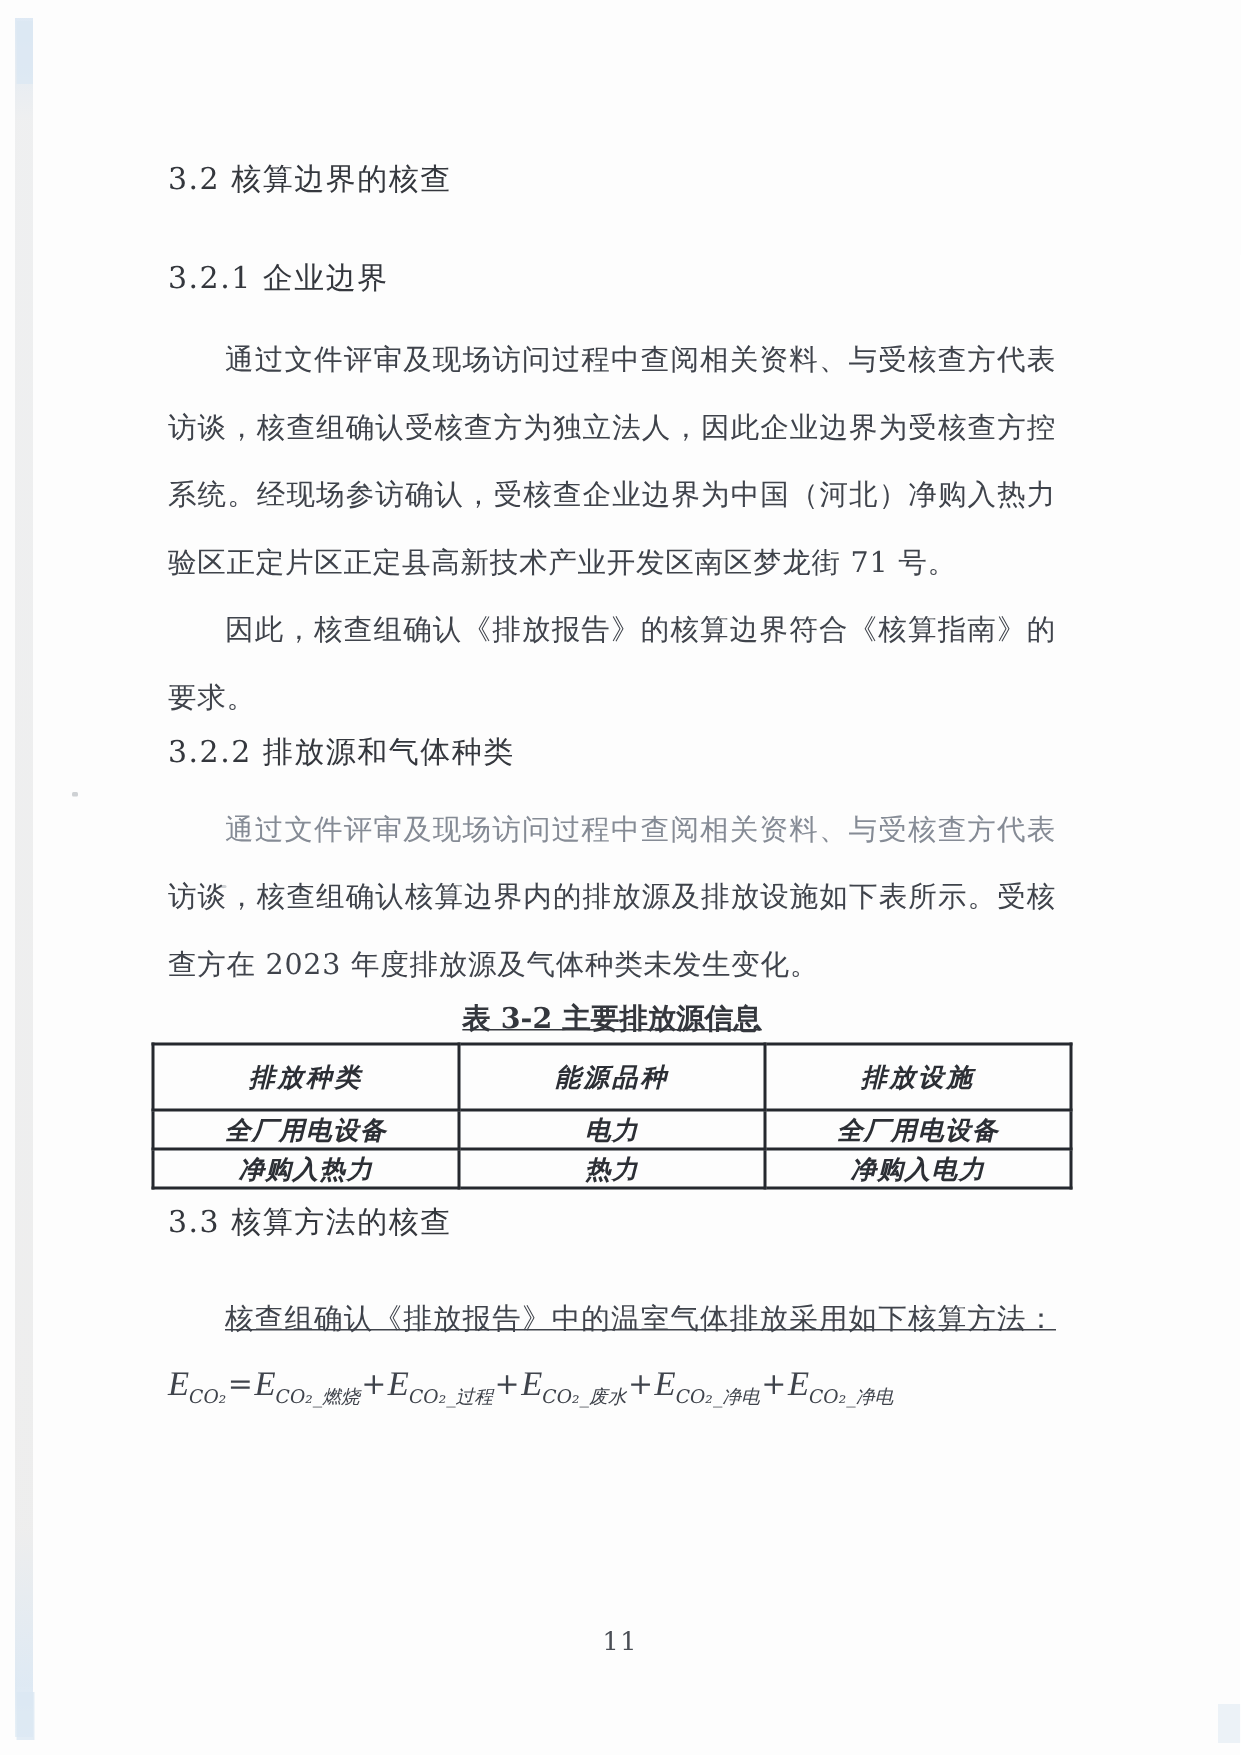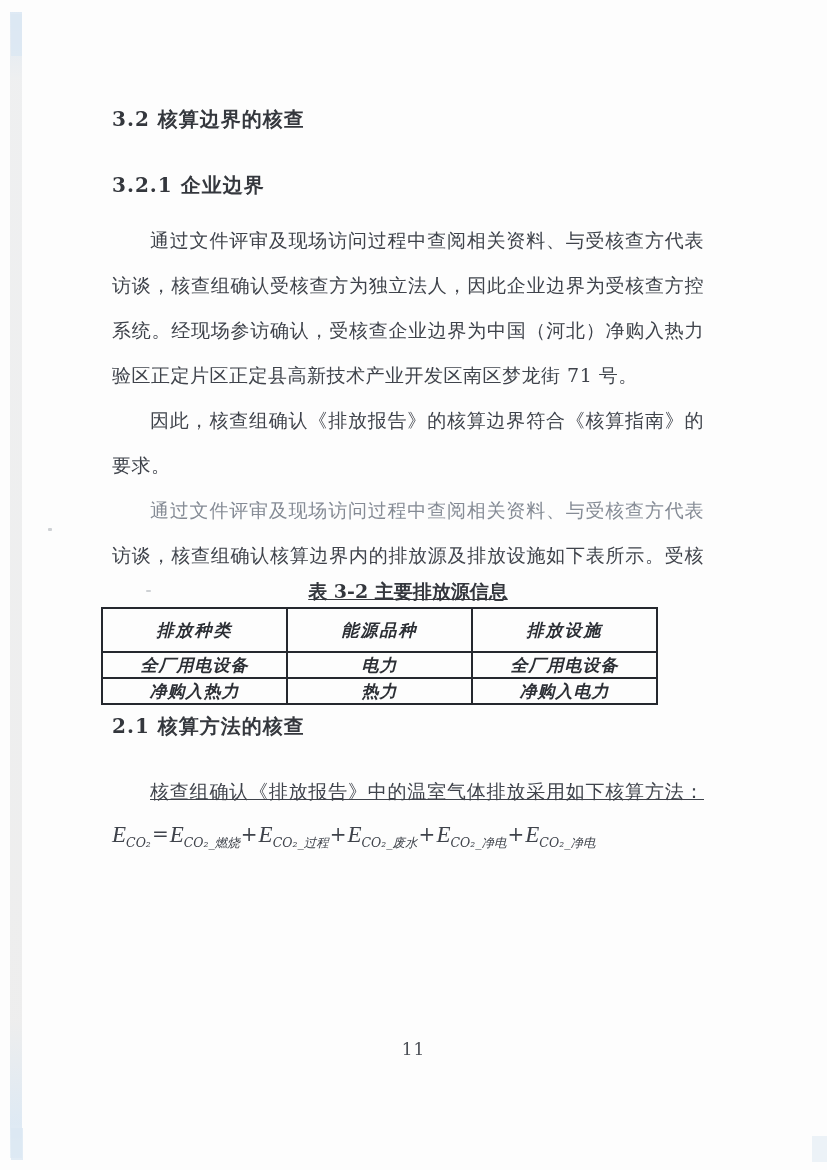--- a/index.html
+++ b/index.html
@@ -15,60 +15,60 @@
   .edge-strip{
     position:absolute;left:10px;top:12px;width:12px;height:1146px;
     background:linear-gradient(#d9e6f3 0%,#ecedee 6%,#ebebeb 88%,#d9e6f2 97%,#e4eef6 100%);
     opacity:.85;
   }
   .corner-blot{position:absolute;background:#dbe7f2;opacity:.8;}
   .speck{position:absolute;background:#b9bdc2;border-radius:1px;opacity:.7;}
 
   .content{position:absolute;left:112px;top:106px;width:592px;}
 
-  .h{font-weight:700;font-size:20px;line-height:26px;color:#34373d;letter-spacing:1px;}
+  .h{font-weight:400;font-size:20px;line-height:26px;color:#34373d;letter-spacing:1px;}
   .h-32{margin:0 0 40px 0;}
   .h-321{margin:16px 0 20px 0;}
   .h-322{margin:0 0 17px 0;}
   .h-33{margin:8px 0 0 0;}
 
   .para{margin:0;}
   .ln{
     font-size:19px;line-height:45px;height:45px;
     overflow:hidden;letter-spacing:.5px;
   }
   .j{text-align:justify;text-align-last:justify;}
   .ind{text-indent:38px;}
   .faded{color:#858b95;}
 
   .tbl-caption{
     font-weight:700;font-size:19px;line-height:26px;
     text-align:center;color:#34373d;margin:0;text-decoration:underline;
   }
   table.emissions{
     border-collapse:collapse;table-layout:fixed;
-    width:557px;margin:3px 0 0 -11px;
+    width:614px;margin:3px 0 0 -11px;
     font-style:italic;color:#2c2f35;
   }
   table.emissions th,table.emissions td{
     border:2px solid #25282e;text-align:center;padding:0;
   }
   table.emissions th{height:42px;font-size:17px;font-weight:700;letter-spacing:2px;}
   table.emissions td{height:24px;font-size:17px;font-weight:600;letter-spacing:1px;}
   .p-after-table{margin-top:2px;}
 
   .p-33{margin-top:30px;text-decoration:underline;}
 
   .formula{margin-top:8px;height:36px;white-space:nowrap;}
   .fb{font-style:italic;font-size:23px;font-family:"Liberation Serif","DejaVu Serif",serif;}
   .fs{font-size:12.5px;font-style:italic;vertical-align:-5px;letter-spacing:0;}
   .fo{font-style:normal;font-size:20px;margin:0 1px;vertical-align:1px;}
 
   .page-number{
-    position:absolute;left:0;top:1039px;width:827px;
+    position:absolute;left:0;top:1085px;width:827px;
     text-align:center;font-size:17px;color:#4a4e55;letter-spacing:1px;
   }
 </style>
 </head>
 <body>
 
 <div class="page">
 
   <div class="edge-strip"></div>
   <div class="corner-blot" style="left:11px;top:14px;width:11px;height:42px;"></div>
@@ -88,24 +88,26 @@
       <div class="ln j">访谈，核查组确认受核查方为独立法人，因此企业边界为受核查方控</div>
       <div class="ln j">系统。经现场参访确认，受核查企业边界为中国（河北）净购入热力</div>
       <div class="ln">验区正定片区正定县高新技术产业开发区南区梦龙街 71 号。</div>
     </div>
 
     <div class="para">
       <div class="ln ind j">因此，核查组确认《排放报告》的核算边界符合《核算指南》的</div>
       <div class="ln">要求。</div>
     </div>
 
+    <div class="h h-322">3.2.2 排放源和气体种类</div>
 
     <div class="para">
       <div class="ln ind j faded">通过文件评审及现场访问过程中查阅相关资料、与受核查方代表</div>
       <div class="ln j">访谈，核查组确认核算边界内的排放源及排放设施如下表所示。受核</div>
+      <div class="ln">查方在 2023 年度排放源及气体种类未发生变化。</div>
     </div>
 
     <div class="tbl-caption">表 3-2 主要排放源信息</div>
 
     <table class="emissions">
       <thead>
         <tr>
           <th>排放种类</th>
           <th>能源品种</th>
           <th>排放设施</th>
@@ -119,21 +121,21 @@
         </tr>
         <tr>
           <td>净购入热力</td>
           <td>热力</td>
           <td>净购入电力</td>
         </tr>
       </tbody>
     </table>
 
 
-    <div class="h h-33">2.1 核算方法的核查</div>
+    <div class="h h-33">3.3 核算方法的核查</div>
 
     <div class="para p-33">
       <div class="ln ind j">核查组确认《排放报告》中的温室气体排放采用如下核算方法：</div>
     </div>
 
     <div class="formula"><span><span class="fb">E</span><span class="fs">CO₂</span></span><span class="fo">=</span><span><span class="fb">E</span><span class="fs">CO₂_燃烧</span></span><span class="fo">+</span><span><span class="fb">E</span><span class="fs">CO₂_过程</span></span><span class="fo">+</span><span><span class="fb">E</span><span class="fs">CO₂_废水</span></span><span class="fo">+</span><span><span class="fb">E</span><span class="fs">CO₂_净电</span></span><span class="fo">+</span><span><span class="fb">E</span><span class="fs">CO₂_净电</span></span></div>
 
   </div>
 
   <div class="page-number">11</div>

